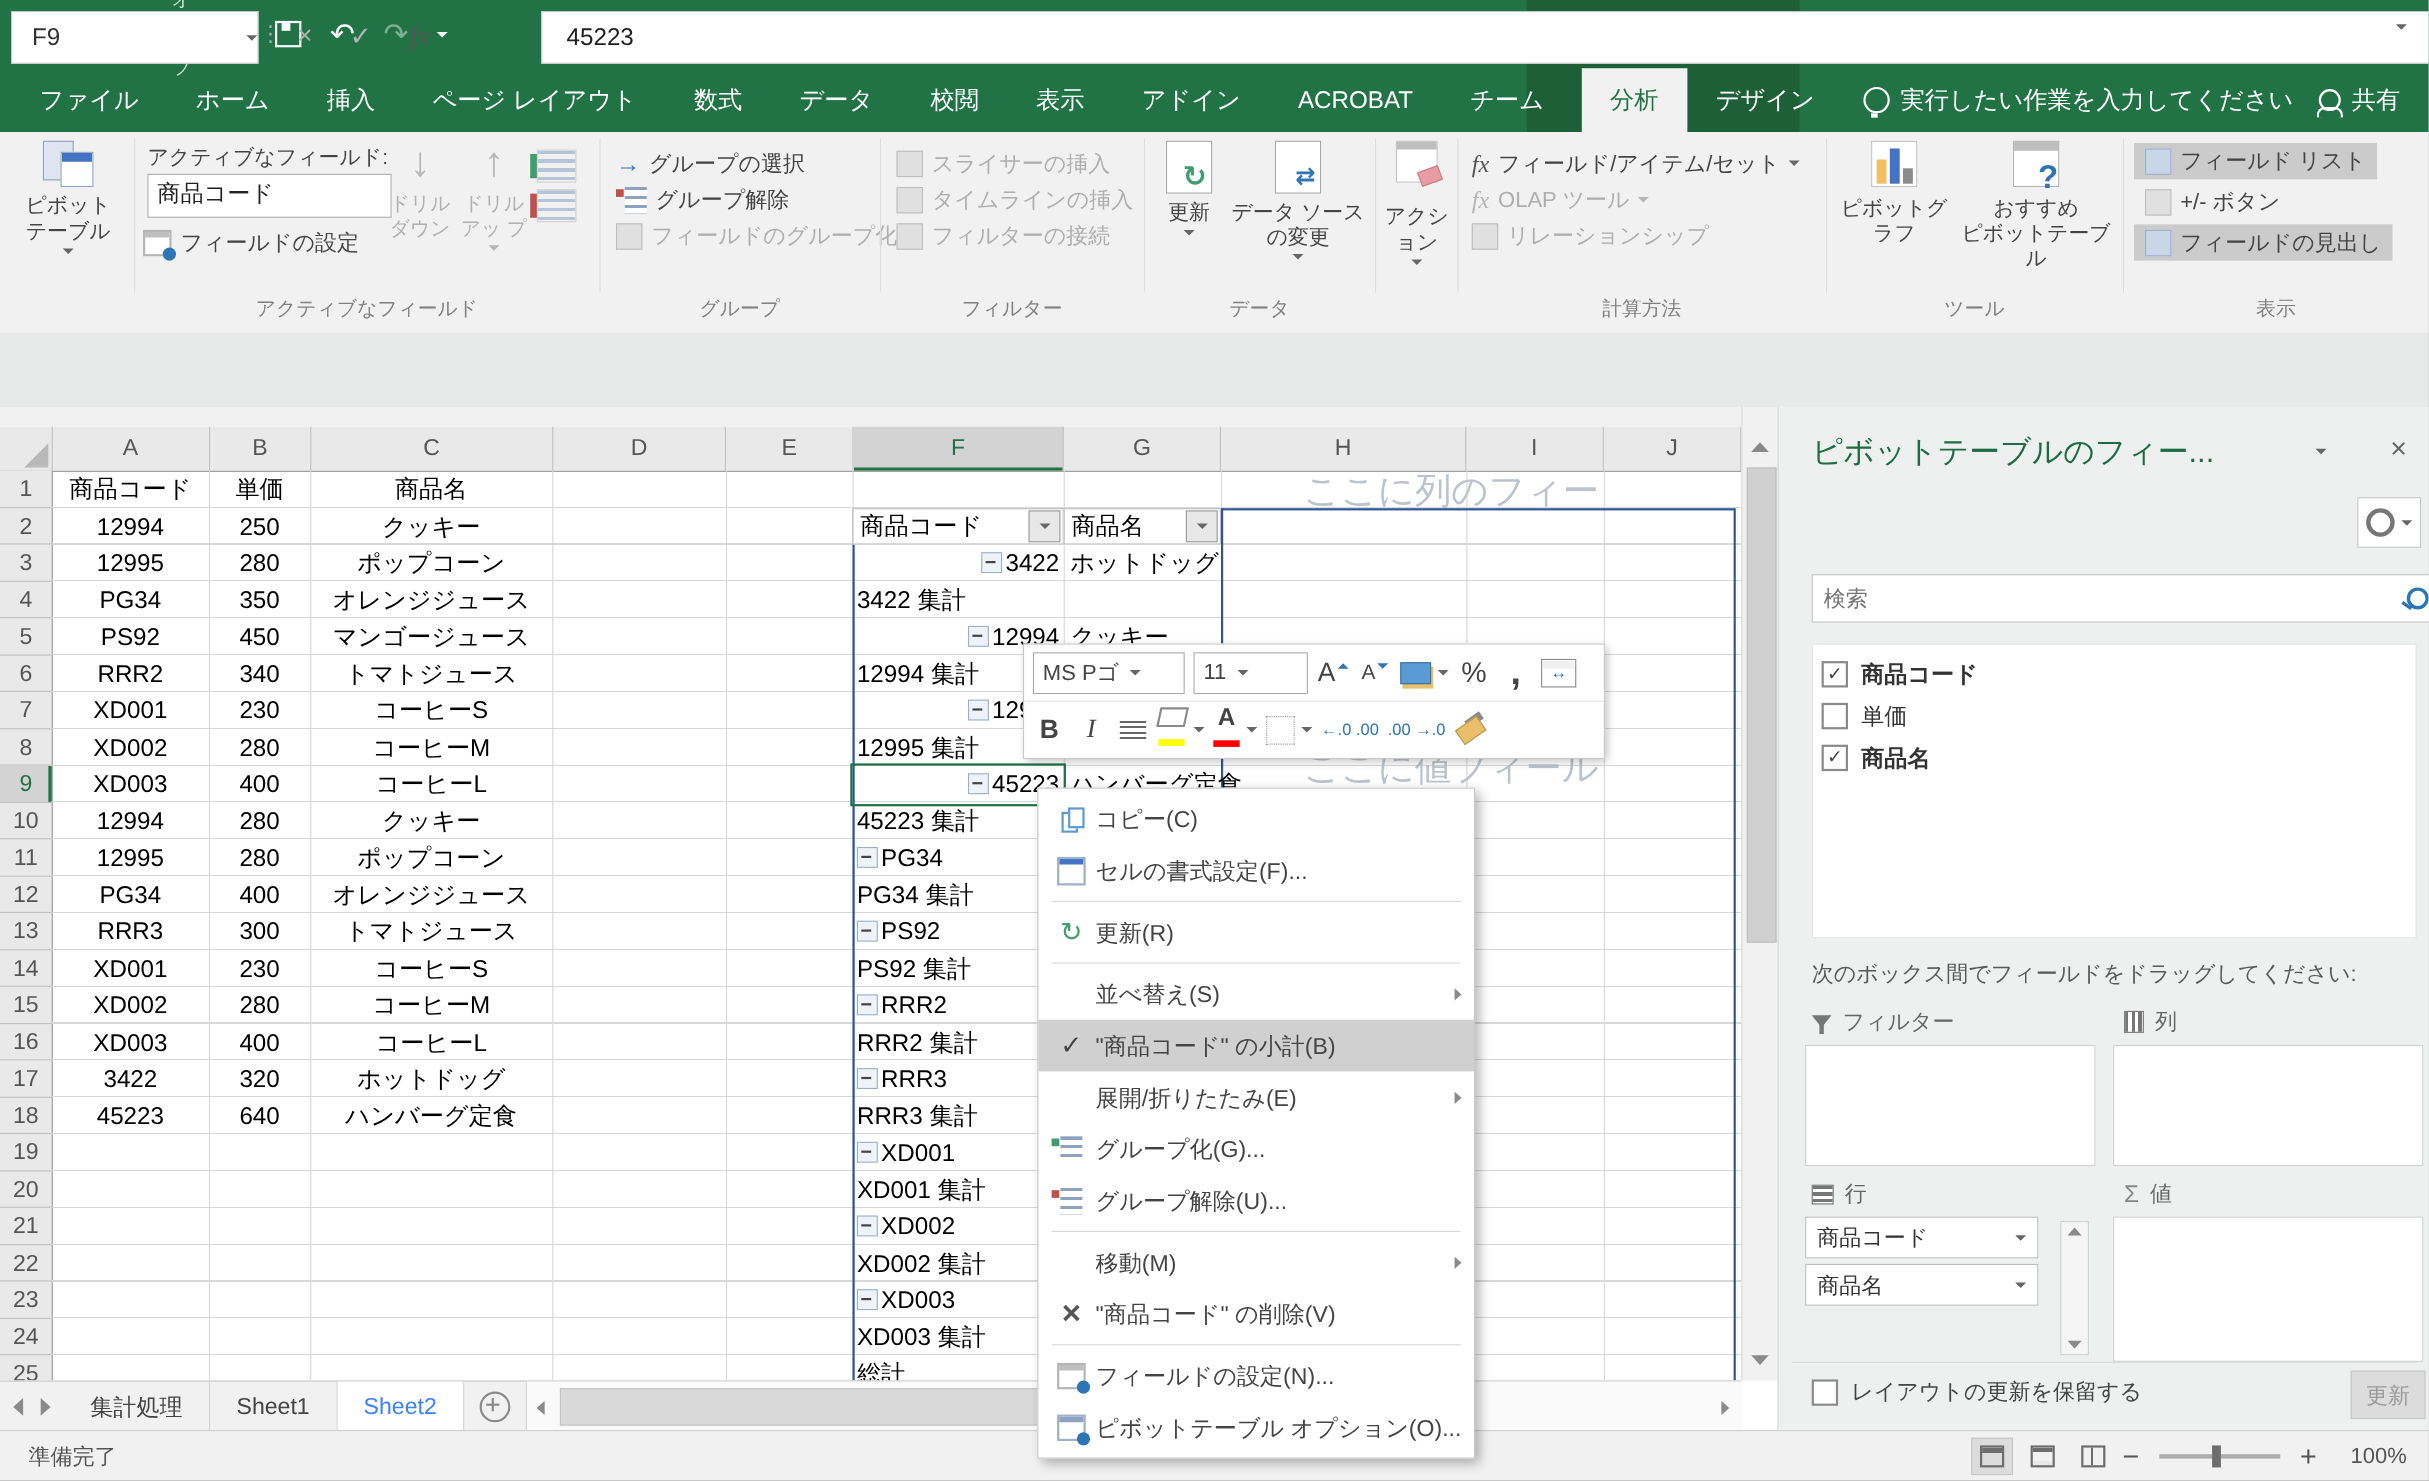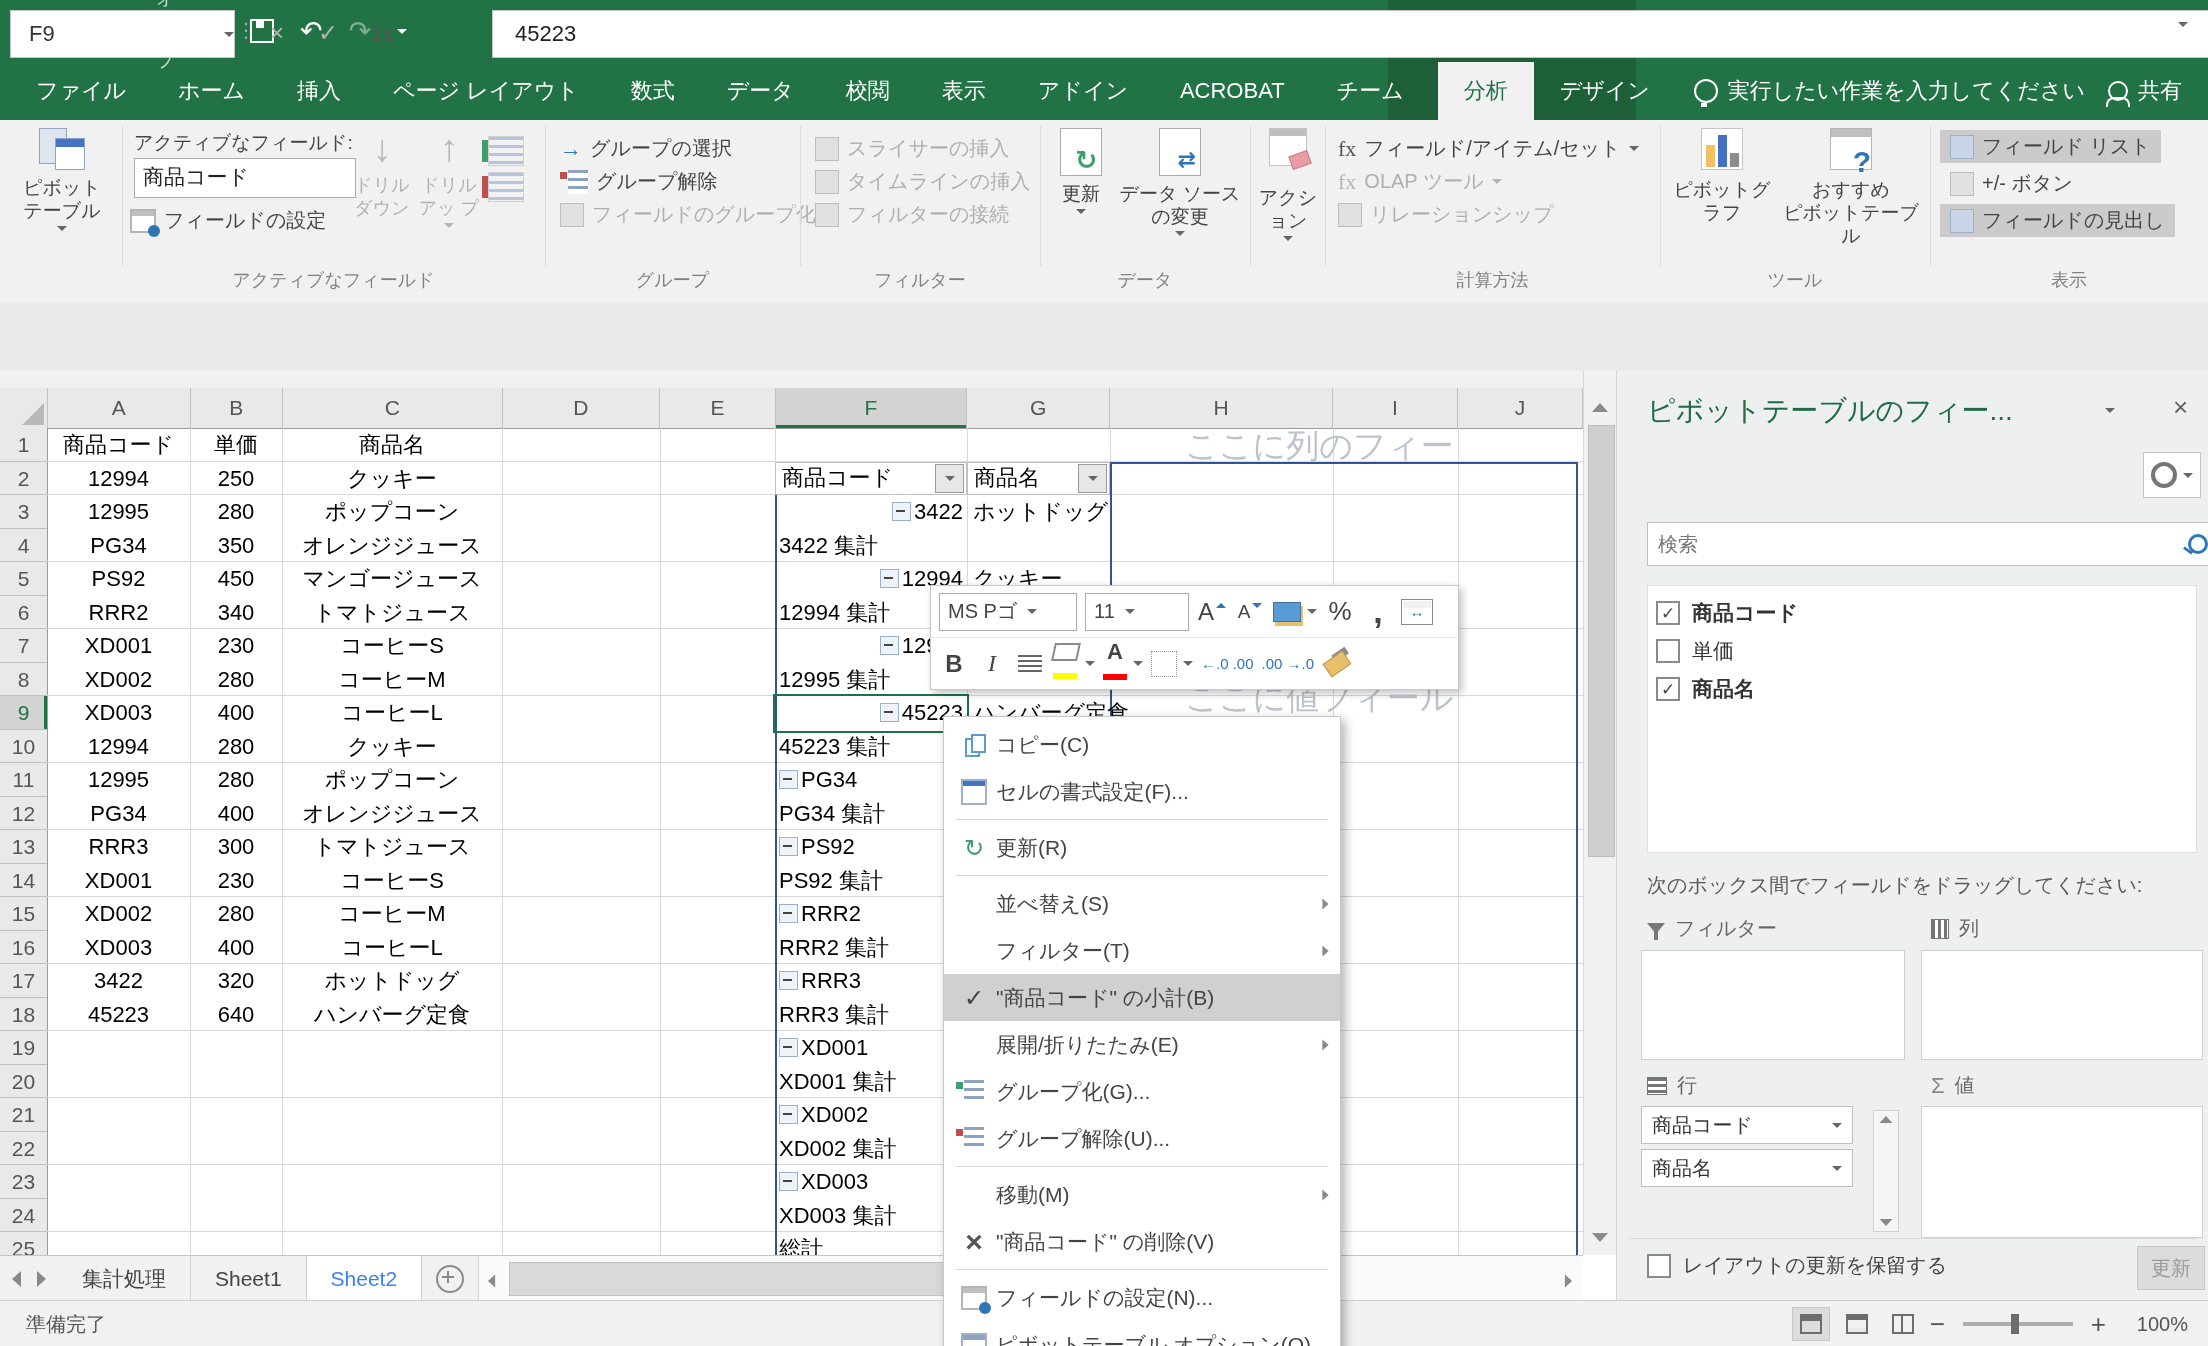--- a/index.html
+++ b/index.html
@@ -49,21 +49,21 @@
   .pivbtn-icon{width:46px;height:42px;position:relative;}
   .pivbtn-icon i{position:absolute;left:0;top:0;width:26px;height:34px;background:#dfe5ee;border:1px solid #8ea3c0;}
   .pivbtn-icon b{position:absolute;left:16px;top:10px;width:28px;height:30px;background:#fff;border:1px solid #8ea3c0;box-shadow:inset 0 8px 0 #4472c4;}
   .fieldbox{background:#fff;border:1px solid #ababab;font-size:21px;color:#222;line-height:36px;padding-left:8px;}
   .bigarrow{font-size:38px;color:#b8b8b8;font-weight:bold;line-height:40px;}
   .toggle-on{background:#cbcbcb;}
   .docicon{width:40px;height:46px;background:#fff;border:1px solid #a9a9a9;position:relative;}
   .docicon em{position:absolute;right:4px;bottom:2px;font-style:normal;font-size:26px;font-weight:bold;color:#3f9d6e;line-height:26px;}
   .docicon.blue em{color:#2e75b6;font-size:22px;}
   .eraser{position:absolute;right:-4px;bottom:-2px;width:18px;height:12px;background:#e99ca4;border:1px solid #c97f88;transform:rotate(-20deg);}
-  .fxit{font-family:"Liberation Serif",serif;font-size:22px;color:#555;}
+  .fxit{font-style:italic;font-family:"Liberation Serif",serif;font-size:22px;color:#555;}
   .chart-icon{width:40px;height:40px;position:relative;background:#fff;border:1px solid #c4c4c4;}
   .chart-icon i{position:absolute;bottom:2px;width:9px;background:#f2c063;}
   .chart-icon i.b2{background:#4472c4;}
   .chart-icon i.b3{background:#8c8c8c;}
   .qicon{width:40px;height:40px;background:#fff;border:1px solid #b5b5b5;position:relative;box-shadow:inset 0 8px 0 #bfbfbf;}
   .qicon em{position:absolute;right:0px;bottom:-4px;font-style:normal;font-size:30px;font-weight:bold;color:#2e75b6;}
   
   .fbar{left:0;top:303px;width:2208px;height:67px;background:#e8eaea;border-bottom:1px solid #cfcfcf;}
   .namebox{left:10px;top:10px;width:205px;height:46px;background:#fff;border:1px solid #c6c6c6;font-size:22px;color:#333;line-height:46px;padding-left:18px;display:flex;align-items:center;justify-content:space-between;}
   .fdots{left:236px;top:18px;color:#a9a9a9;font-size:20px;letter-spacing:0;}
@@ -638,25 +638,20 @@
           <span class="gref">↻</span>
         </span>
         <span class="lbl">更新(R)</span>
       </div>
     <div class="mdiv"></div>
     <div class="mi">
         <span class="ig"></span>
         <span class="lbl">並べ替え(S)</span>
         <span class="sub sarrow sa-r" style="transform:scale(.7)"></span>
       </div>
-    <div class="mi">
-        <span class="ig"></span>
-        <span class="lbl">フィルター(T)</span>
-        <span class="sub sarrow sa-r" style="transform:scale(.7)"></span>
-      </div>
     <div class="mi hl">
         <span class="ig" style="font-size:24px;color:#444">✓</span>
         <span class="lbl">"商品コード" の小計(B)</span>
       </div>
     <div class="mi">
         <span class="ig"></span>
         <span class="lbl">展開/折りたたみ(E)</span>
         <span class="sub sarrow sa-r" style="transform:scale(.7)"></span>
       </div>
     <div class="mi">

